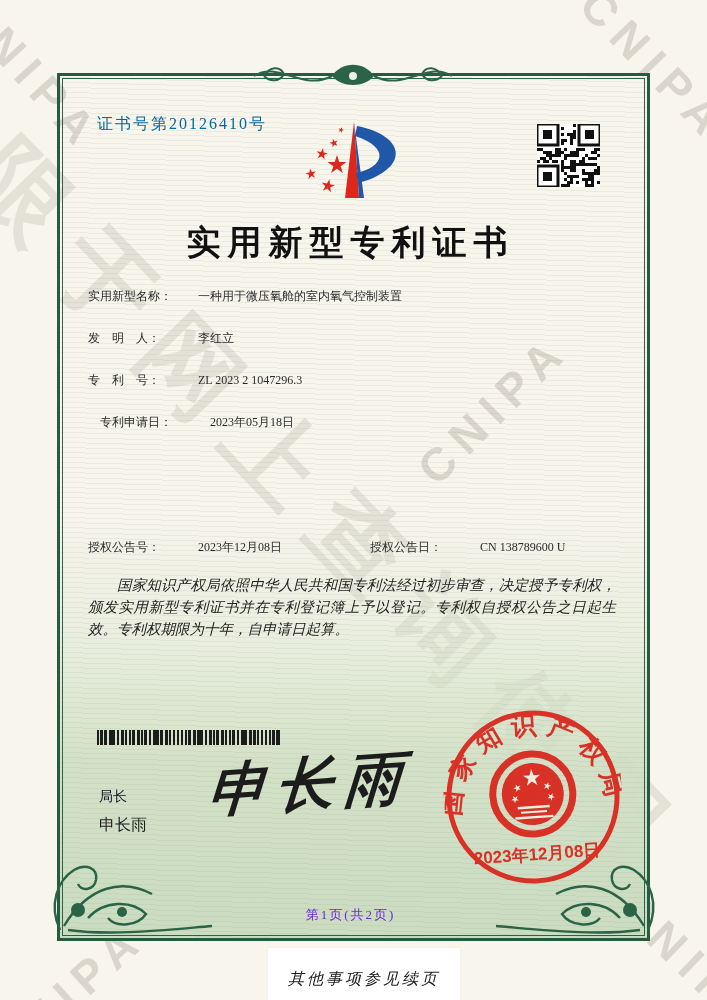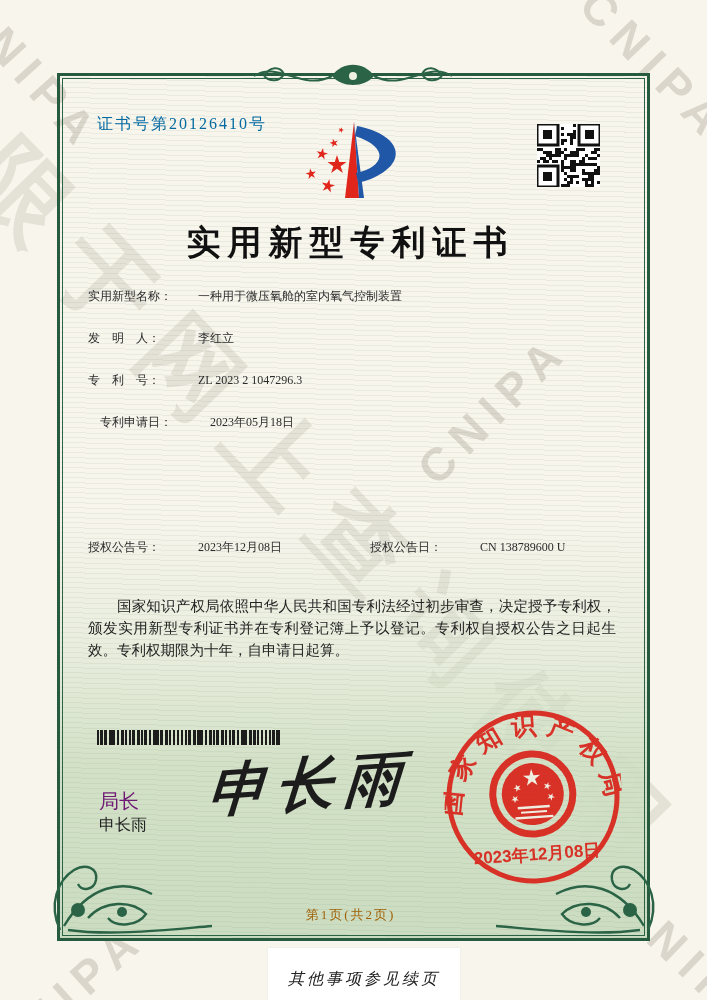--- a/index.html
+++ b/index.html
@@ -45,41 +45,41 @@
 
   .fields{left:88px;top:288px;width:540px;height:280px;}
   .frow{position:absolute;left:0;font-size:12px;white-space:nowrap;}
   .f-label{display:inline-block;min-width:110px;color:#2b2b2b;}
   .f-value{color:#2b2b2b;}
   .frow.r0{top:0;}   .frow.r1{top:42px;} .frow.r2{top:84px;} .frow.r3{top:126px;margin-left:12px;}
   .frow.r4{top:168px;}.frow.r5{top:209px;}.frow.r6{top:251px;}
   .pair2{position:absolute;left:282px;top:0;}
 
   .paras{left:88px;top:574px;width:528px;font-size:14.5px;line-height:1.52;
-         color:#222;text-align:justify;margin-top:21px;}
+         font-style:italic;color:#222;text-align:justify;}
   .paras p{margin:0 0 6px 0;text-indent:2em;}
 
   .barcode{left:97px;top:730px;width:183px;height:15px;
      background:
        repeating-linear-gradient(90deg,#1c1c1c 0 2px,rgba(0,0,0,0) 2px 4px),
        repeating-linear-gradient(90deg,#1c1c1c 0 1px,rgba(0,0,0,0) 1px 7px),
        repeating-linear-gradient(90deg,rgba(0,0,0,0) 0 3px,#1c1c1c 3px 5px,rgba(0,0,0,0) 5px 11px);}
 
-  .sig-title{left:99px;top:788px;font-size:20px;
-             font-family:"Liberation Sans","DejaVu Sans",sans-serif;color:#701a75;}
+  .sig-title{left:99px;top:788px;font-size:14px;
+             font-family:"Liberation Sans","DejaVu Sans",sans-serif;color:#0f172a;}
   .sig-name{left:99px;top:815px;font-size:16px;
             font-family:"Liberation Sans","DejaVu Sans",sans-serif;color:#222;}
   .autograph{left:208px;top:746px;font-size:58px;font-weight:600;color:#1c1c1c;
              letter-spacing:10px;transform:rotate(-4deg) skewX(-8deg);
              font-style:italic;}
 
   .seal{left:444px;top:708px;opacity:0.93;transform:rotate(-4deg);}
 
   .page-info{left:57px;top:906px;width:587px;text-align:center;
-             font-size:13px;letter-spacing:2px;color:#a16207;}
+             font-size:13px;letter-spacing:2px;color:#6d28d9;}
   .cont-box{left:268px;top:948px;background:#ffffff;padding:21px 20px;
             font-size:16px;font-style:italic;letter-spacing:3px;color:#222;
             box-shadow:0 0 2px rgba(0,0,0,0.06);}
 </style>
 </head>
 <body>
 
 <div class="wm wm-cnipa wm1">CNIPA</div>
 <div class="wm wm-cnipa wm2">CNIPA</div>
 <div class="wm wm-cnipa wm3">CNIPA</div>

